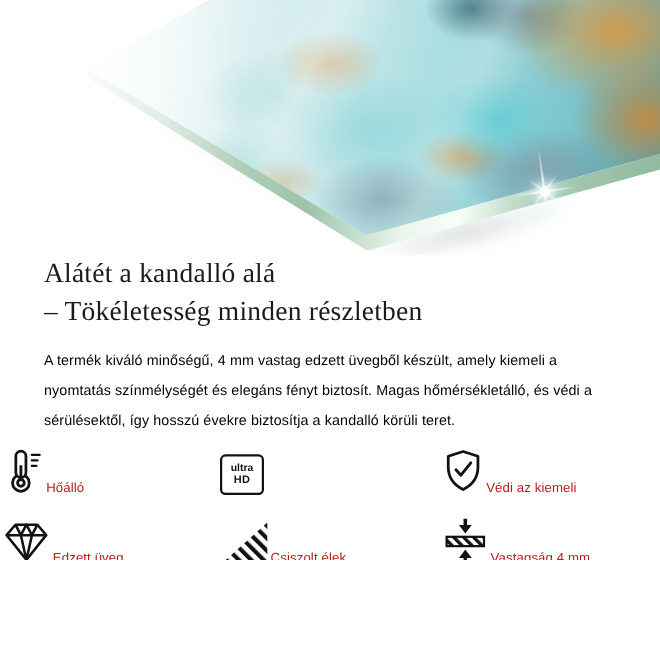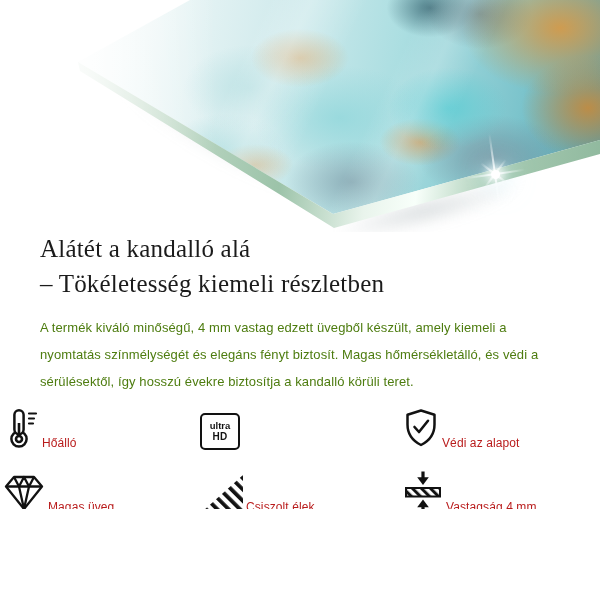--- a/index.html
+++ b/index.html
@@ -85,21 +85,21 @@
       linear-gradient(200deg, rgba(255,255,255,0) 78%, rgba(255,255,255,0.55) 97%);
   }
 
   
   .text-block { position:absolute; left:40px; top:231px; width:528px; }
   .headline {
     font-family:"Liberation Serif", "DejaVu Serif", serif;
     font-weight:400; color:#1b1b1b; font-size:25px; line-height:35px; letter-spacing:0.2px;
   }
   .description {
-    margin-top:13px; font-size:13px; line-height:27px; color:#4d7c0f; letter-spacing:0.1px;
+    margin-top:13px; font-size:13px; line-height:27px; color:#000000; letter-spacing:0.1px;
   }
 
   
   .features {
     position:absolute; left:0; top:402px; width:600px;
     display:grid; grid-template-columns:repeat(3, 1fr); row-gap:16px;
   }
   .feature { display:flex; flex-direction:row; align-items:flex-end; }
   .icon-box { height:48px; display:flex; align-items:flex-end; justify-content:center; }
   .feature-label { margin-top:11px; font-size:12px; color:#b91c1c; letter-spacing:0.1px; }
@@ -129,21 +129,21 @@
       <span class="ray-d1"></span>
         <span class="ray-d2"></span>
       <span class="core"></span>
     </div>
     <div class="hero-fade"></div>
   </div>
 
   <div class="text-block">
     <h1 class="headline">
       <span>Alátét a kandalló alá</span><br>
-      <span>– Tökéletesség kiemeli részletben</span>
+      <span>– Tökéletesség minden részletben</span>
     </h1>
     <p class="description">A termék kiváló minőségű, 4 mm vastag edzett üvegből készült, amely kiemeli a nyomtatás színmélységét és elegáns fényt biztosít. Magas hőmérsékletálló, és védi a sérülésektől, így hosszú évekre biztosítja a kandalló körüli teret.</p>
   </div>
 
   <div class="features">
 
     <div class="feature">
       <div class="icon-box">
         <svg width="42" height="44" viewBox="0 0 42 44" fill="none">
           <circle cx="19" cy="33" r="7.6" stroke="#121212" stroke-width="2.5"></circle>
@@ -165,33 +165,33 @@
       </div>
     </div>
 
     <div class="feature">
       <div class="icon-box">
         <svg width="42" height="44" viewBox="0 0 42 44" fill="none">
           <path d="M21 4.5 L34.5 8.8 V18.5 C34.5 28 29 35 21 39 C13 35 7.5 28 7.5 18.5 V8.8 Z" stroke="#121212" stroke-width="2.5" stroke-linejoin="round"></path>
           <path d="M14.5 21 L19 26 L28 14.8" stroke="#121212" stroke-width="2.6" stroke-linecap="round" stroke-linejoin="round"></path>
         </svg>
       </div>
-      <div class="feature-label">Védi az alapot</div>
+      <div class="feature-label">Védi az kiemeli</div>
     </div>
 
     <div class="feature">
       <div class="icon-box">
         <svg width="48" height="42" viewBox="0 0 48 42" fill="none" stroke="#121212" stroke-width="2.3" stroke-linejoin="round">
           <path d="M14 5 H34 L42 14.5 L24 37 L6 14.5 Z"></path>
           <path d="M6 14.5 H42"></path>
           <path d="M14 5 L19 14.5 L24 5 L29 14.5 L34 5"></path>
           <path d="M19 14.5 L24 37 L29 14.5"></path>
         </svg>
       </div>
-      <div class="feature-label">Magas üveg</div>
+      <div class="feature-label">Edzett üveg</div>
     </div>
 
     <div class="feature">
       <div class="icon-box">
         <svg width="46" height="42" viewBox="0 0 46 42">
           <defs>
             <pattern id="hatchEdge" width="8" height="8" patternUnits="userSpaceOnUse" patternTransform="rotate(-45)">
               <rect width="3.8" height="8" fill="#121212"></rect>
             </pattern>
           </defs>

